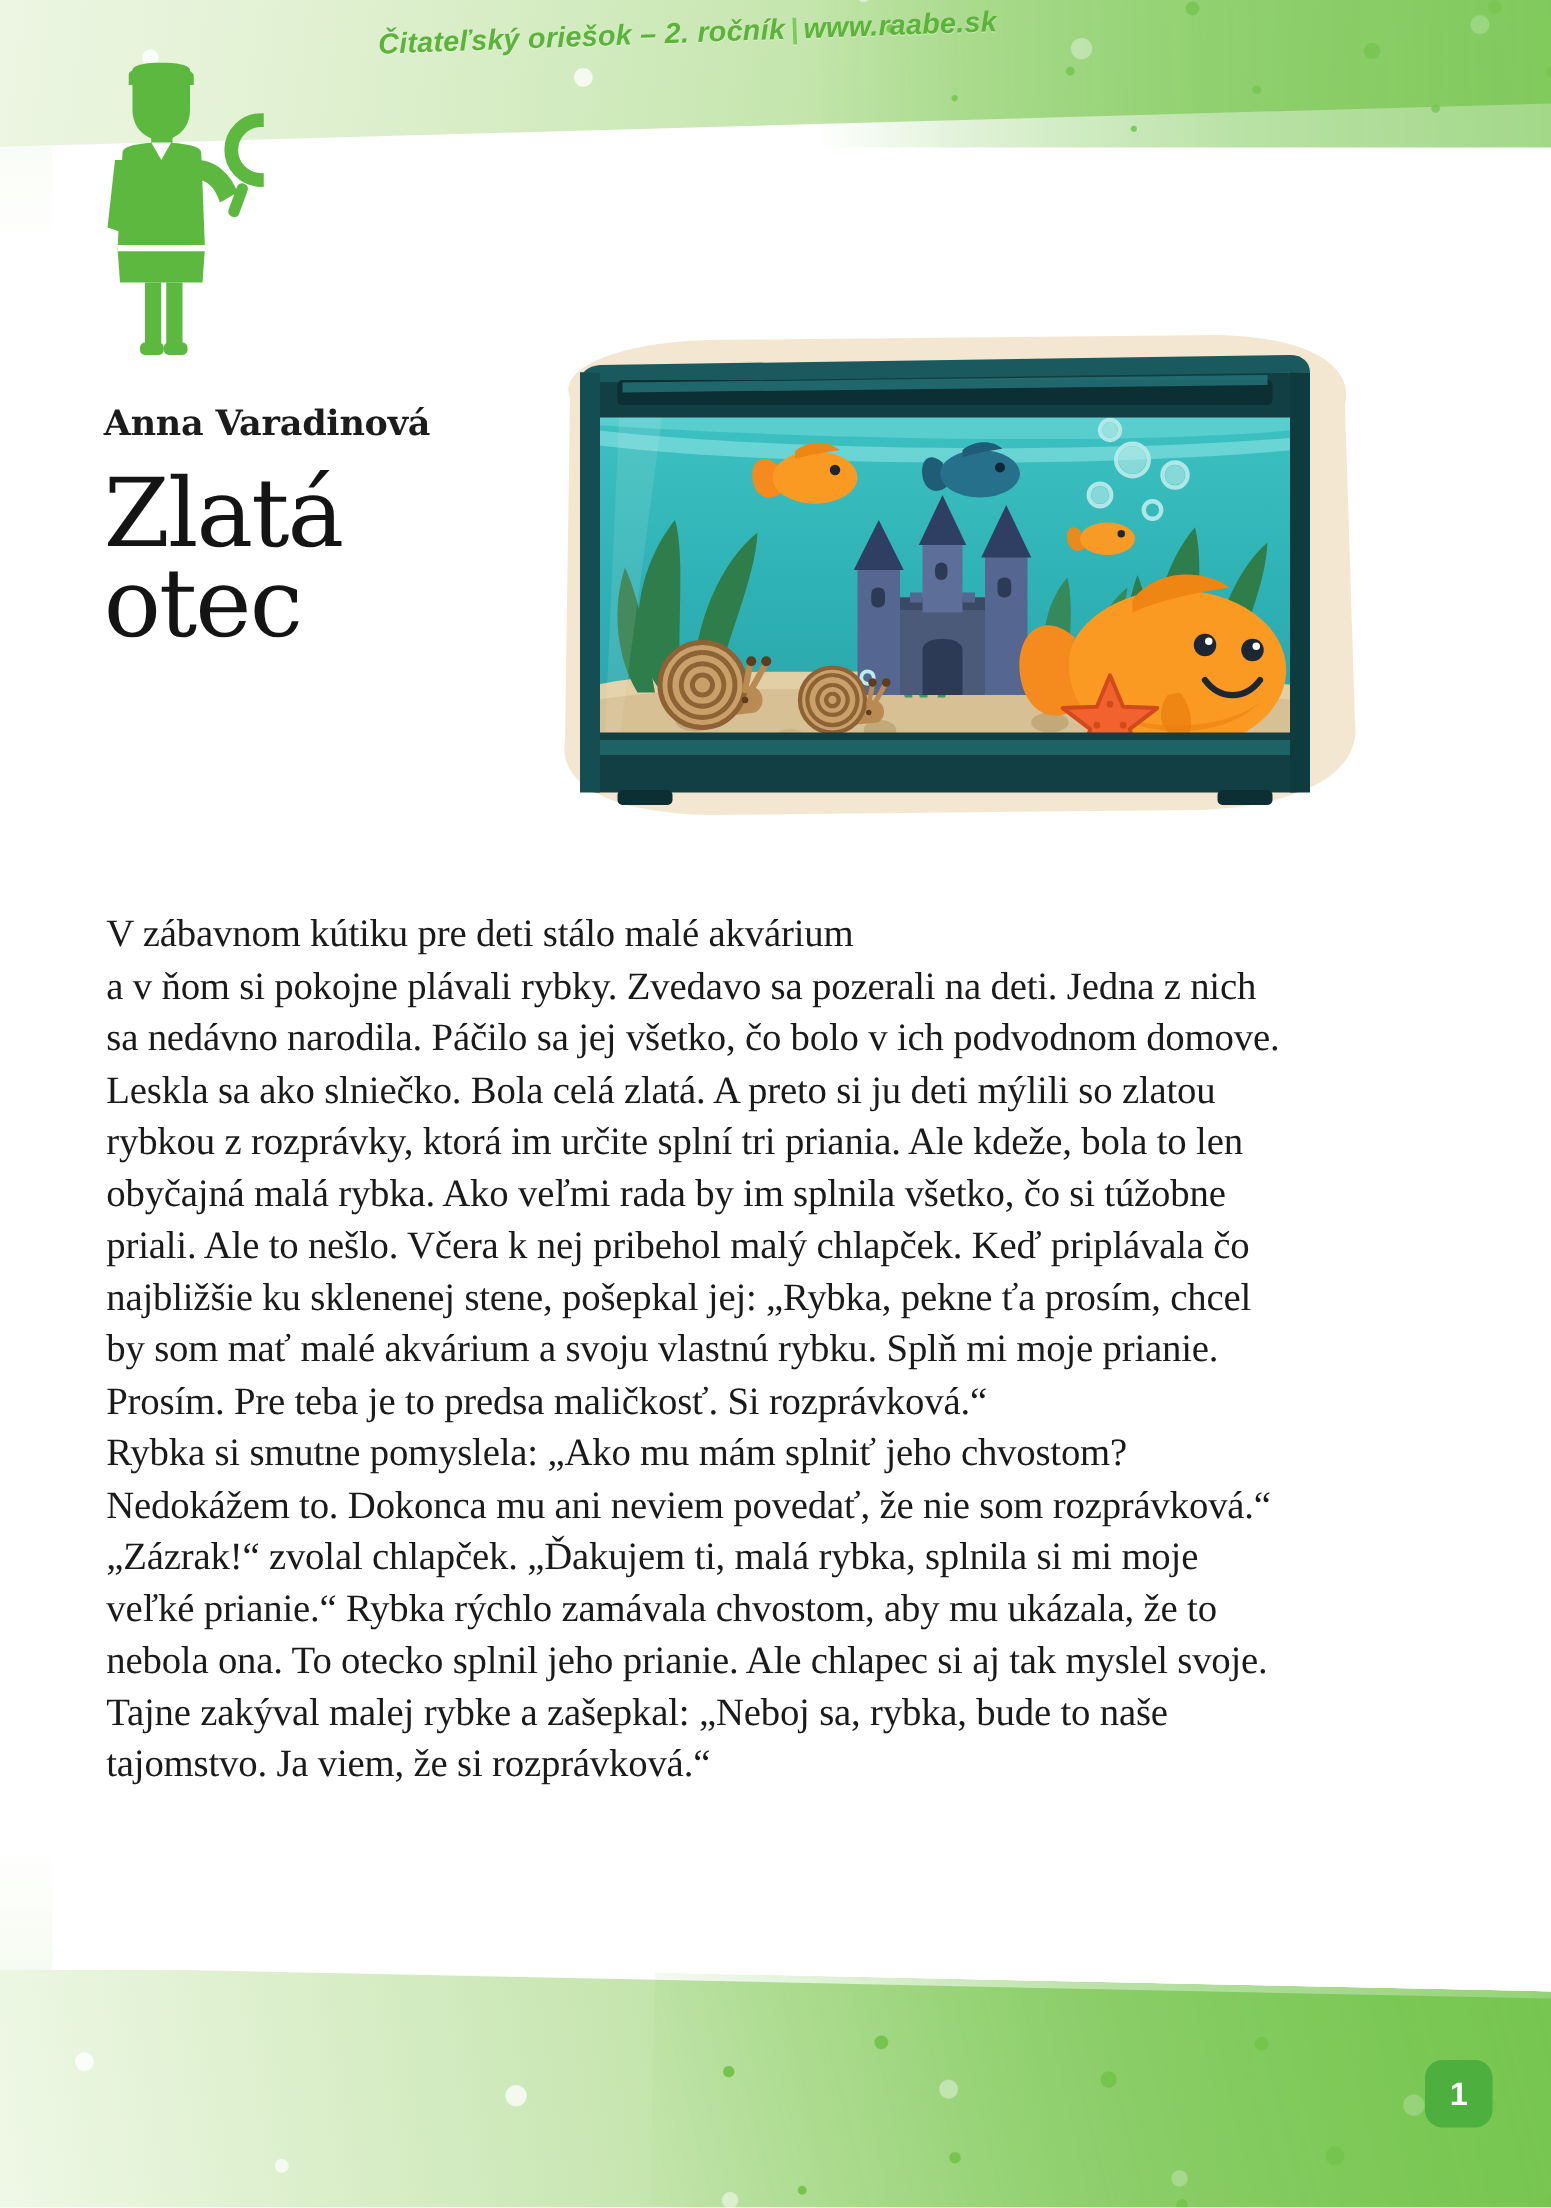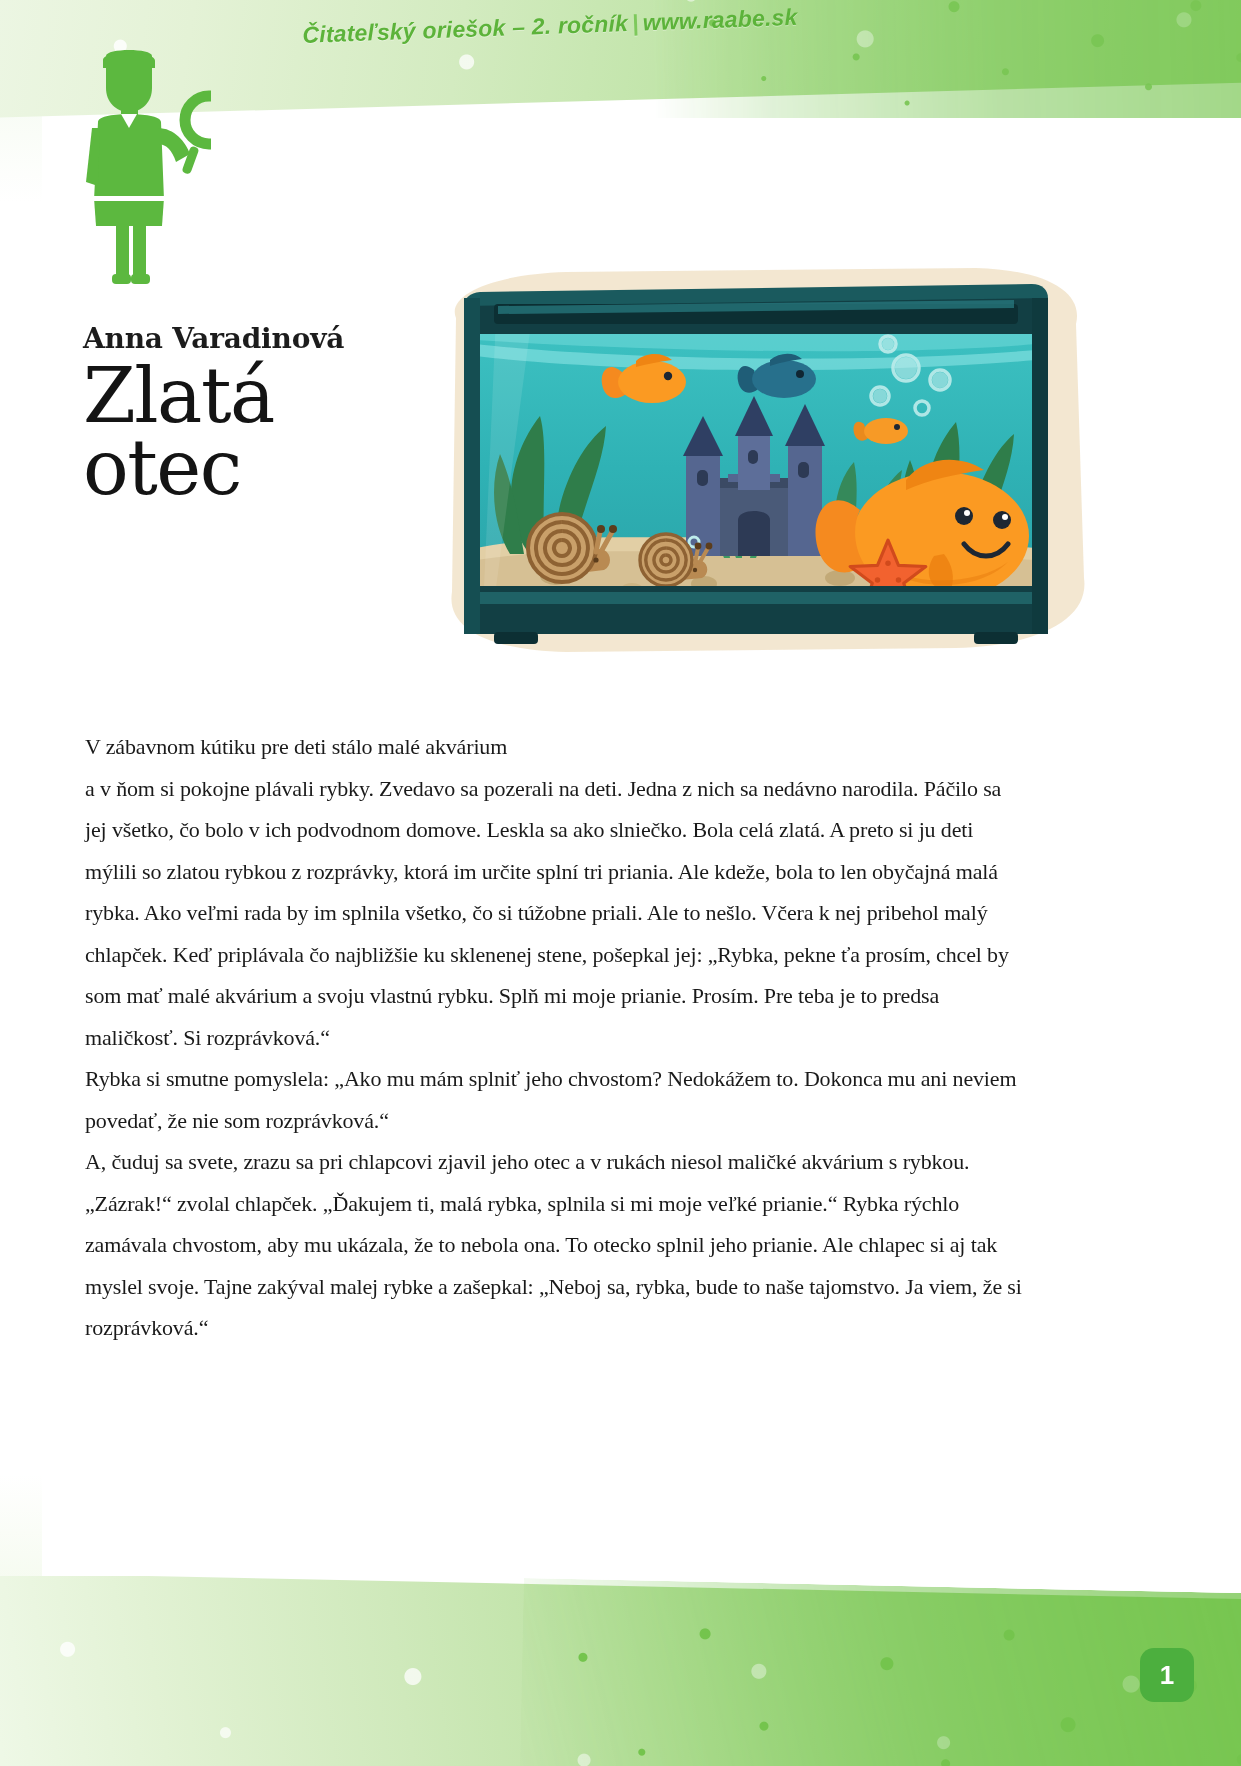--- a/index.html
+++ b/index.html
@@ -193,21 +193,21 @@
     left:83px; top:322px;
     width:370px;
     z-index:3;
   }
   .author {
     font-family:"DejaVu Serif", serif;
     font-weight:bold;
     font-size:28px;
     color:#1c1c1c;
     letter-spacing:-0.2px;
-    margin-bottom:5px;
+    margin-bottom:20px;
   }
   .story-title {
     font-family:"DejaVu Serif", serif;
     font-weight:normal;
     font-size:76px;
     line-height:.95;
     color:#141414;
     letter-spacing:-1.5px;
   }
   .story-title .line { display:block; }
@@ -221,21 +221,21 @@
   }
 
   
   .body-copy {
     position:absolute;
     left:85px; top:726px;
     width:940px;
     z-index:3;
     color:#1a1a1a;
     font-family:"Liberation Serif", serif;
-    font-size:22px;
+    font-size:31px;
     line-height:41.5px;
     letter-spacing:-0.15px;
   }
   .body-copy p { margin:0; }
 </style>
 </head>
 <body>
 
 <div id="page">
 
@@ -494,21 +494,20 @@
 
       <rect x="28" y="50" width="16" height="336" fill="#154e52"></rect>
       <rect x="596" y="50" width="16" height="336" fill="#0f3a3e"></rect>
     </svg>
   </div>
 
   <div class="body-copy">
     <p>V zábavnom kútiku pre deti stálo malé akvárium</p>
     <p>a v ňom si pokojne plávali rybky. Zvedavo sa pozerali na deti. Jedna z nich sa nedávno narodila. Páčilo sa jej všetko, čo bolo v ich podvodnom domove. Leskla sa ako slniečko. Bola celá zlatá. A preto si ju deti mýlili so zlatou rybkou z rozprávky, ktorá im určite splní tri priania. Ale kdeže, bola to len obyčajná malá rybka. Ako veľmi rada by im splnila všetko, čo si túžobne priali. Ale to nešlo. Včera k nej pribehol malý chlapček. Keď priplávala čo najbližšie ku sklenenej stene, pošepkal jej: „Rybka, pekne ťa prosím, chcel by som mať malé akvárium a svoju vlastnú rybku. Splň mi moje prianie. Prosím. Pre teba je to predsa maličkosť. Si rozprávková.“</p>
     <p>Rybka si smutne pomyslela: „Ako mu mám splniť jeho chvostom? Nedokážem to. Dokonca mu ani neviem povedať, že nie som rozprávková.“</p>
-    <p>A, čuduj sa svete, zrazu sa pri chlapcovi zjavil jeho otec a v rukách niesol maličké akvárium s  rybkou.</p>
     <p>„Zázrak!“ zvolal chlapček. „Ďakujem ti, malá rybka, splnila si mi moje veľké prianie.“ Rybka rýchlo zamávala chvostom, aby mu ukázala, že to nebola ona. To otecko splnil jeho prianie. Ale chlapec si aj tak myslel svoje. Tajne zakýval malej rybke a zašepkal: „Neboj sa, rybka, bude to naše tajomstvo.  Ja viem, že si rozprávková.“</p>
   </div>
 
   <div class="bottom-band">
     <div class="bottom-band-fill"></div>
     <div class="bottom-speckle"></div>
   </div>
 
   <div class="page-number">1</div>
 

